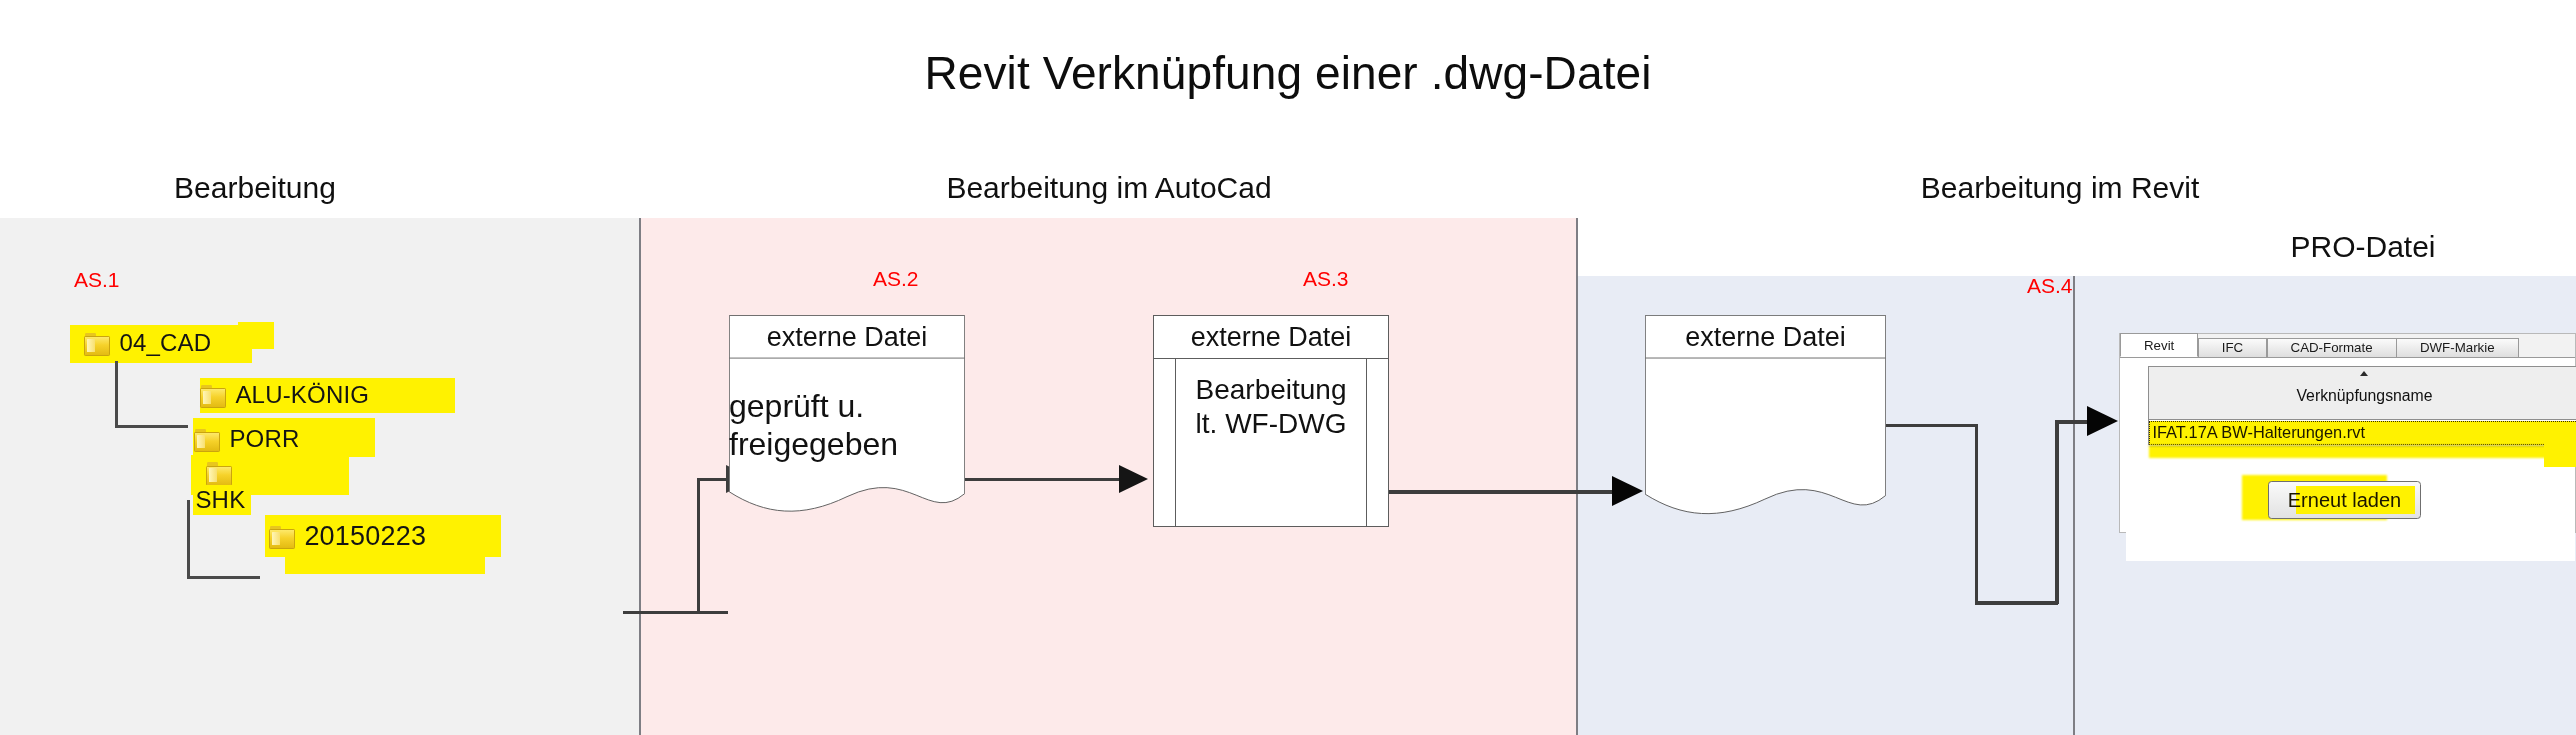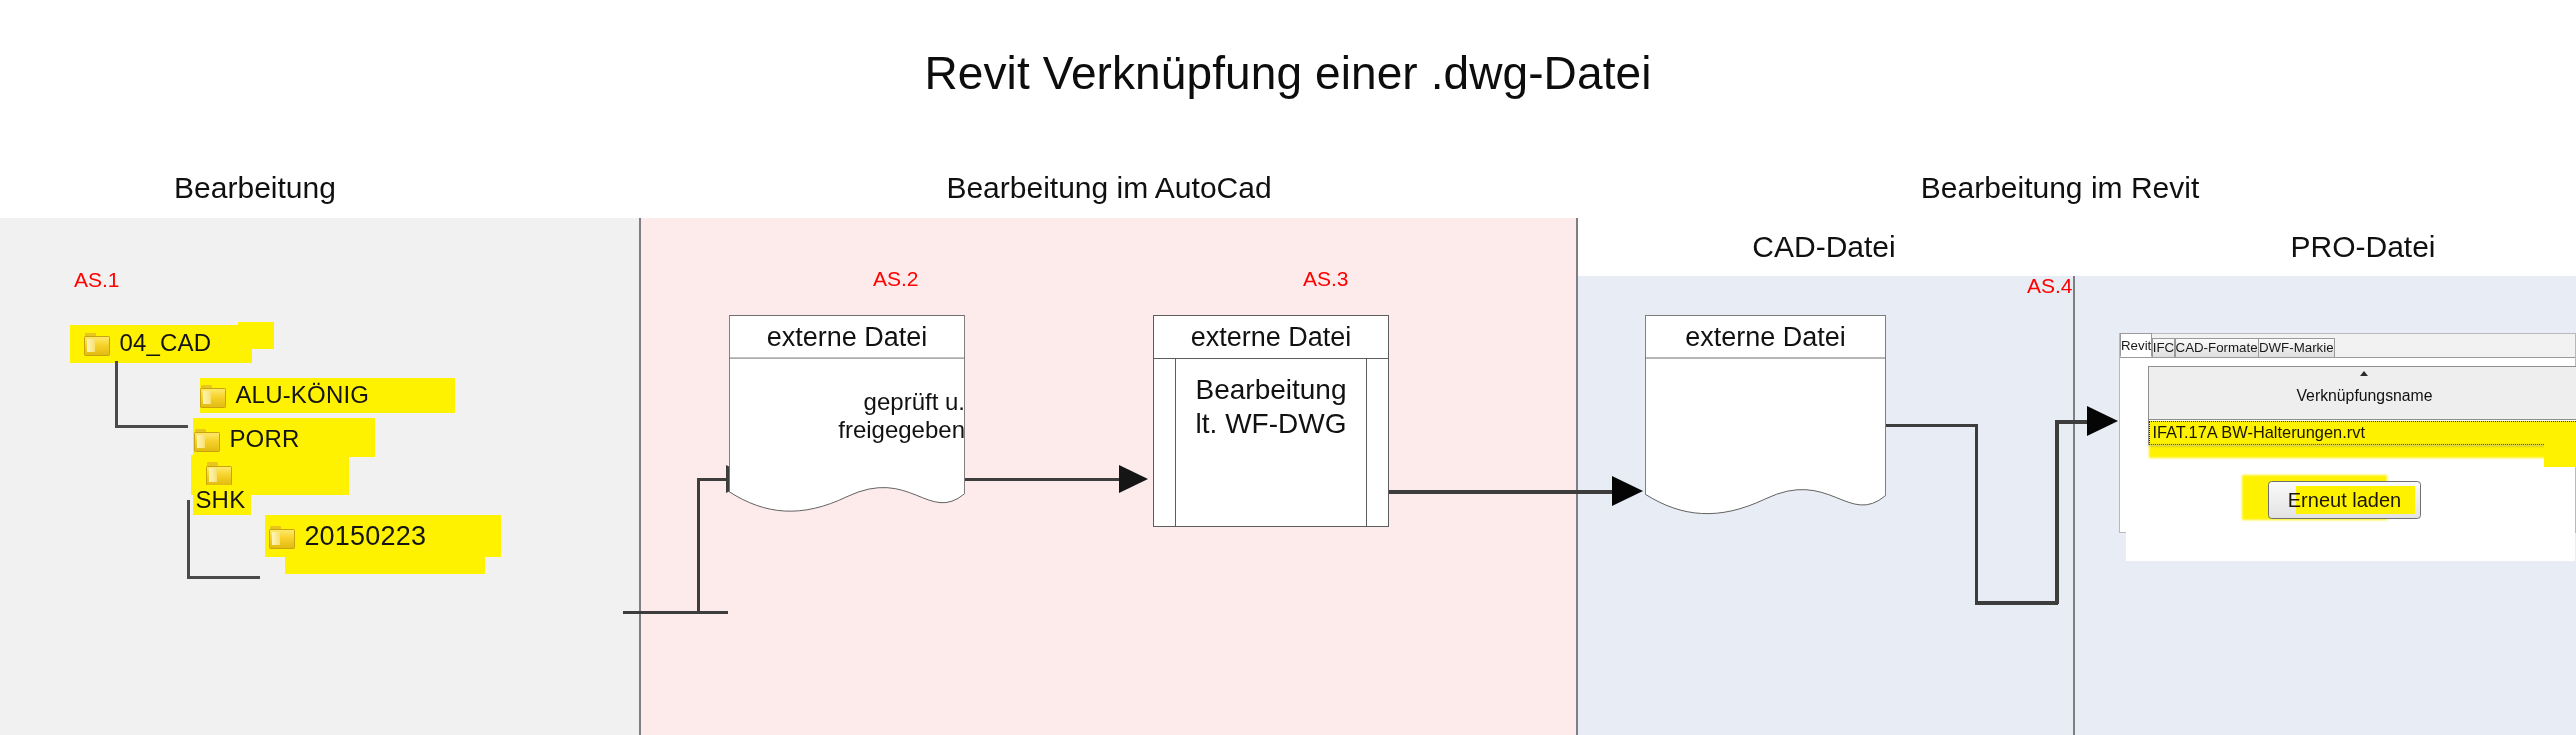--- a/index.html
+++ b/index.html
@@ -86,22 +86,22 @@
 
   
   .shape{position:absolute;}
   .doc-head{
     position:absolute;left:0;top:0;width:100%;height:44px;
     background:#ffffff;border:0.6px solid #5d5d5d;border-bottom:none;
     box-sizing:border-box;display:flex;align-items:center;justify-content:center;
     font-size:27px;color:#111;
   }
   .doc-body-text{
-    position:absolute;left:0;width:100%;text-align:right;
-    font-size:24px;line-height:1.18;color:#111;white-space:pre-line;
+    position:absolute;left:0;width:100%;text-align:left;
+    font-size:32px;line-height:1.18;color:#111;white-space:pre-line;
   }
 
   
   .as2-box{left:729px;top:315px;width:236px;height:206px;}
   .as2-box .doc-head{height:44px;}
   .as2-box .doc-body-text{top:73px;}
   
   .cad-box{left:1645px;top:315px;width:241px;height:209px;}
   .cad-box .doc-body-text{top:74px;}
 
@@ -142,21 +142,21 @@
   .c4-h2{left:1975px;top:601px;width:83px;height:3.6px;}
   .c4-v2{left:2055px;top:420px;width:3.6px;height:184px;}
   .c4-h3{left:2055px;top:420px;width:36px;height:3.6px;}
   .c4-arrow{left:2087px;top:406px;border-left:31.5px solid #050505;border-top:15.8px solid transparent;border-bottom:15.8px solid transparent;}
 
   
   .revit-dlg{position:absolute;left:2119px;top:333px;width:457px;height:200px;background:#ffffff;
      border:0.6px solid #b9b9b9;box-sizing:border-box;}
   .rv-tabstrip{position:absolute;left:0;top:0;width:100%;height:24px;background:#f2f2f2;
      border-bottom:0.6px solid #9a9a9a;box-sizing:border-box;display:flex;align-items:flex-end;}
-  .rv-tab{height:19.4px;padding:0 0;font-size:13.3px;color:#1a1a1a;display:flex;align-items:center;
+  .rv-tab{height:19.4px;padding:0 23px;font-size:13.3px;color:#1a1a1a;display:flex;align-items:center;
      border:0.6px solid #9a9a9a;border-bottom:none;background:linear-gradient(180deg,#fbfbfb,#dedede);
      margin-right:-0.6px;box-sizing:border-box;white-space:nowrap;}
   .rv-tab.active{background:#ffffff;height:23.6px;border-bottom:0.6px solid #ffffff;position:relative;z-index:2;}
   .rv-panel{position:absolute;left:6px;top:28px;right:0px;bottom:0;}
   .rv-table{position:absolute;left:22px;top:3.6px;right:-6px;height:79px;border:0.6px solid #8e8e8e;
      background:#ffffff;box-sizing:border-box;}
   .rv-thead{position:absolute;left:0;top:0;width:100%;height:53px;background:#eeeeee;
      border-bottom:0.6px solid #8e8e8e;box-sizing:border-box;}
   .rv-sortcaret{position:absolute;left:50%;top:4.8px;margin-left:-4.2px;width:0;height:0;
      border-left:4.2px solid transparent;border-right:4.2px solid transparent;border-bottom:5.5px solid #2a2a2a;}
@@ -189,21 +189,20 @@
 
   <div class="divider div-1"></div>
   <div class="divider div-2"></div>
   <div class="divider div-3"></div>
 
   <div class="main-title">Revit Verknüpfung einer .dwg-Datei</div>
 
   <div class="band-header hdr-datenablage">Bearbeitung</div>
   <div class="band-header hdr-autocad">Bearbeitung im AutoCad</div>
   <div class="band-header hdr-revit">Bearbeitung im Revit</div>
-  <div class="band-header hdr-cad-datei">CAD-Datei</div>
   <div class="band-header hdr-pro-datei">PRO-Datei</div>
 
   <div class="as-label as1">AS.1</div>
   <div class="as-label as2">AS.2</div>
   <div class="as-label as3">AS.3</div>
   <div class="as-label as4">AS.4</div>
 
   <div class="tree">
     <div class="smear sm-1"></div>
     <div class="smear sm-2"></div>

